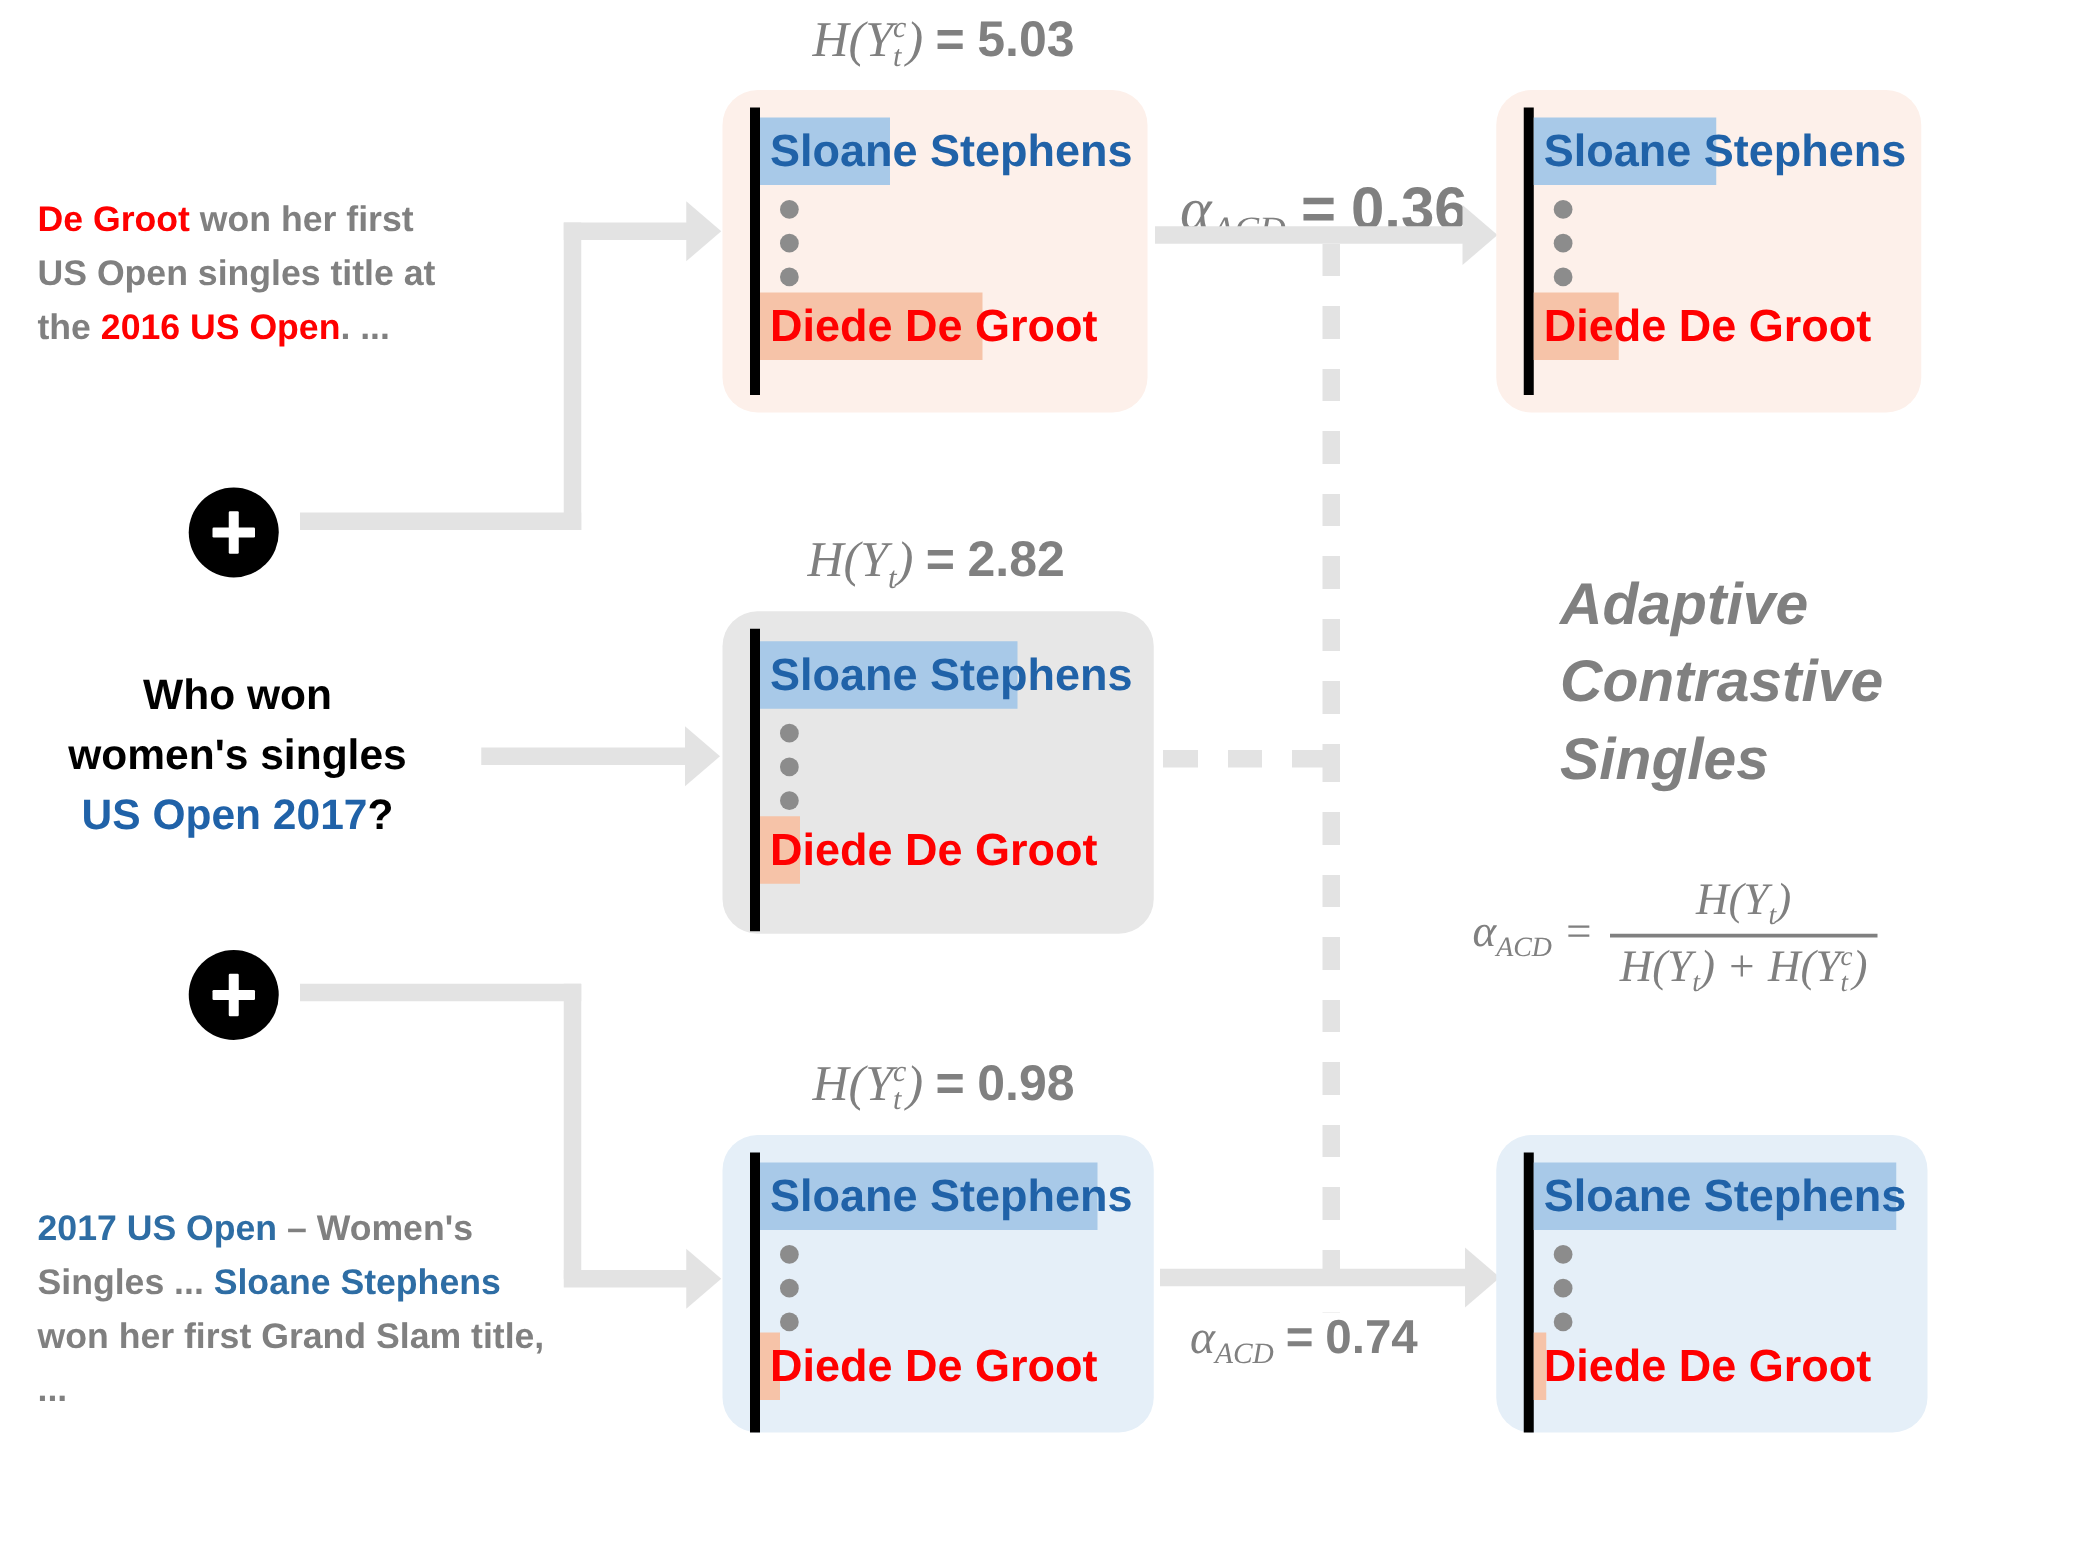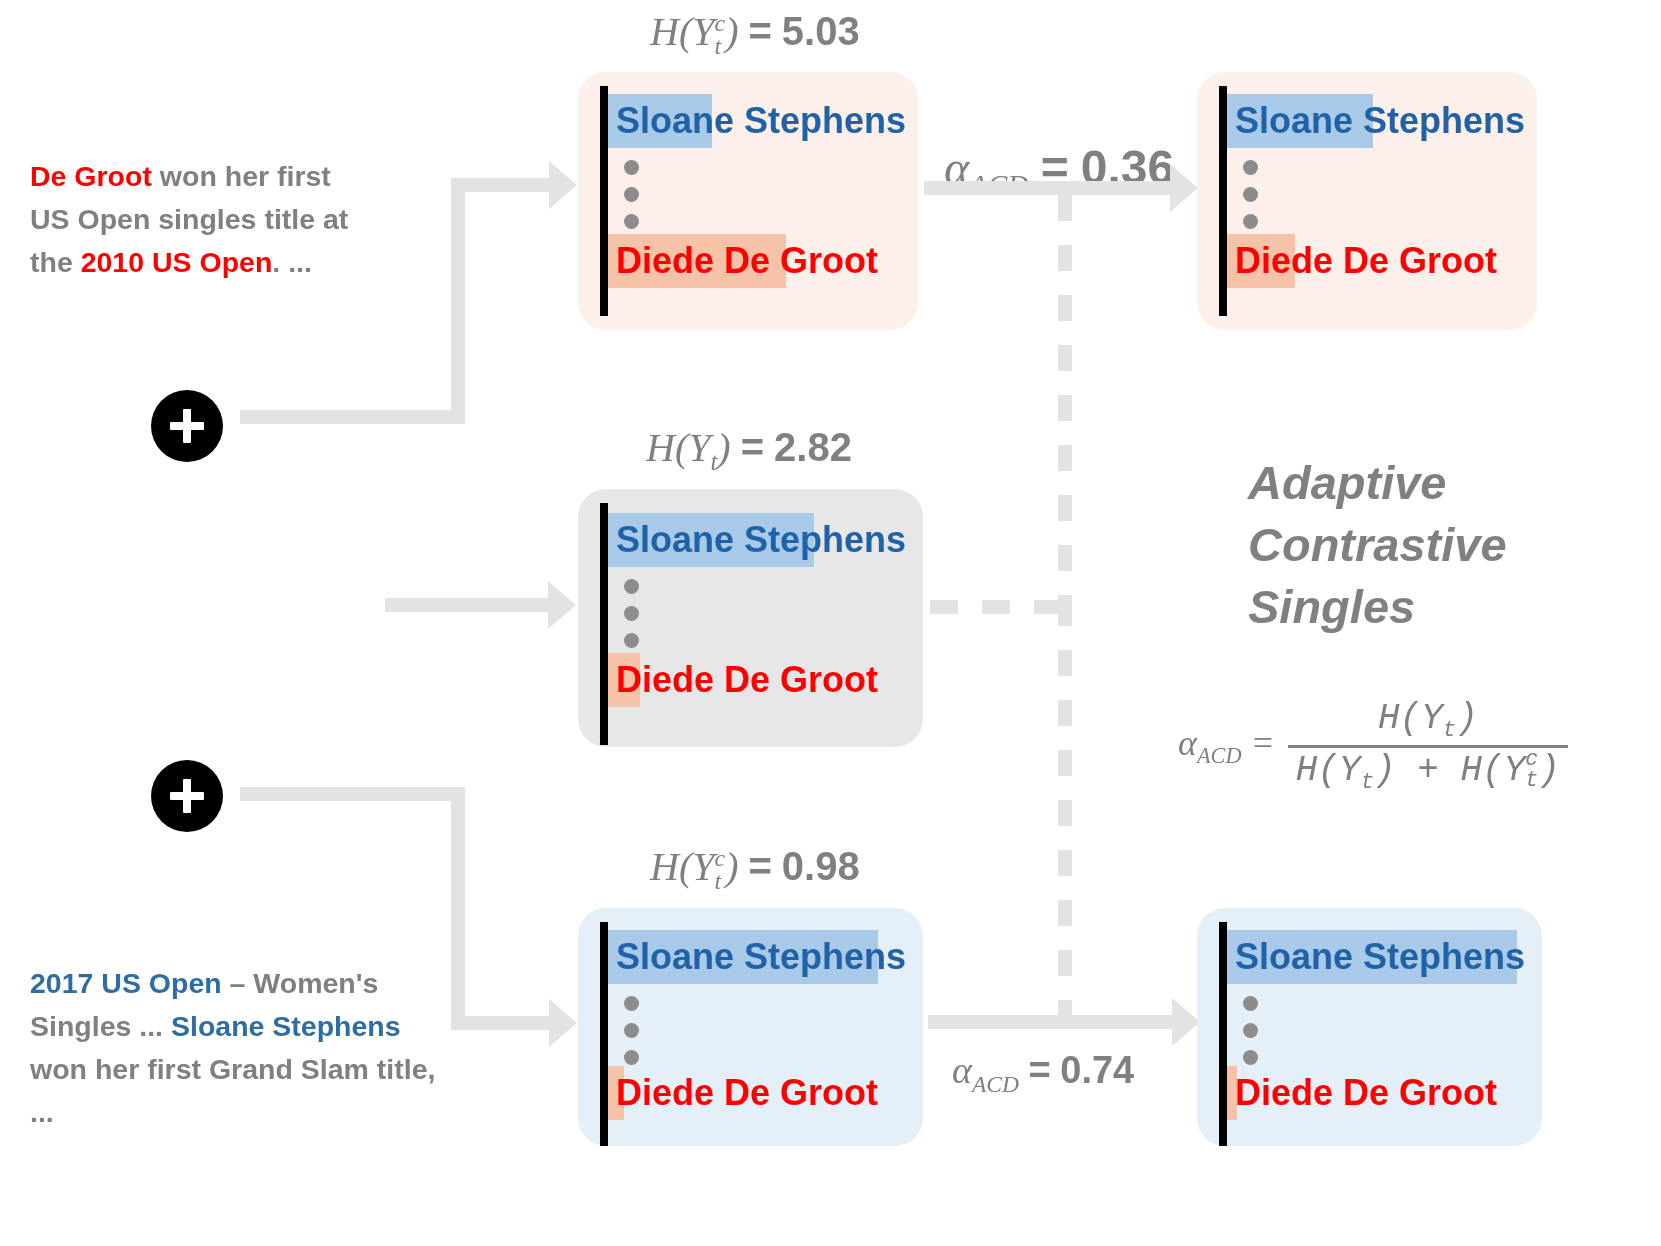--- a/index.html
+++ b/index.html
@@ -94,40 +94,45 @@
 
   
   .acd-title {
     font-style:italic; font-weight:bold; font-size:47px;
     line-height:62px; color:#808080;
   }
 
   
   .frac {
     display:inline-flex; flex-direction:column; align-items:center;
-    vertical-align:middle; margin:0 4px;font-family:Liberation Mono, monospace;
+    vertical-align:middle; margin:0 4px;
   }
   .frac .num { padding:0 8px 2px 8px; }
   .frac .den { padding:2px 8px 0 8px; border-top:3px solid #808080; }
 </style>
 </head>
 <body>
 
 <div class="canvas">
 
 
   <div class="abs ctx-text" style="left:30px; top:155px; width:320px;">
-    <span class="red">De Groot </span><span class="grey">won her first US Open singles title at the </span><span class="red">2010 US Open</span><span class="grey">. ...</span>
+    <span class="red">De Groot </span><span class="grey">won her first US Open singles title at the </span><span class="red">2016 US Open</span><span class="grey">. ...</span>
   </div>
 
   <div class="abs plus-node" style="left:151px; top:390px;">
     <span class="bar-h"></span>
     <span class="bar-v"></span>
   </div>
 
+  <div class="abs question" style="left:10px; top:532px; width:360px;">
+    <span>Who won</span><br>
+    <span>women's singles</span><br>
+    <span class="blue">US Open 2017</span><span>?</span>
+  </div>
 
   <div class="abs plus-node" style="left:151px; top:760px;">
     <span class="bar-h"></span>
     <span class="bar-v"></span>
   </div>
 
 
   <div class="abs ctx-text" style="left:30px; top:962px; width:420px;">
     <span class="blue">2017 US Open</span><span class="grey"> – Women's Singles ... </span><span class="blue">Sloane Stephens</span><span class="grey"> won her first Grand Slam title, ...</span>
   </div>

